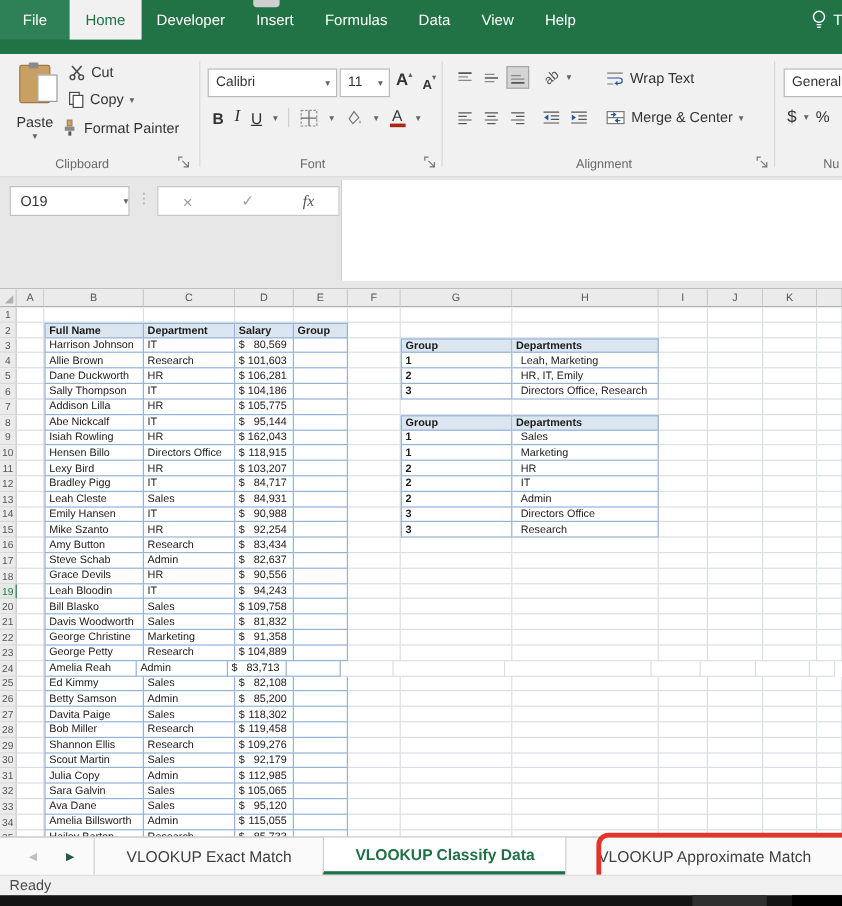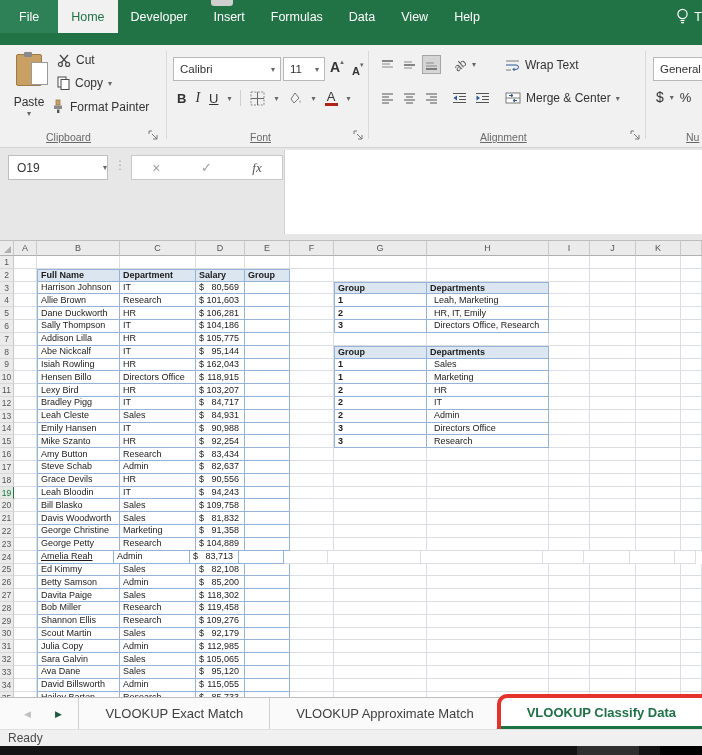--- a/index.html
+++ b/index.html
@@ -12,21 +12,21 @@
   .qat-remnant{left:211px;top:0;width:22px;height:6px;background:#cfcfcf;border-radius:0 0 3px 3px;}
   .rtabs{left:0;top:12px;right:0;height:33px;display:flex;align-items:stretch;color:#fff;font-size:12.5px;}
   .rtab{display:flex;align-items:center;padding:0 13px;cursor:default;white-space:nowrap;}
   .rtab.file{background:#2e8157;padding:0 19px;}
   .rtab.active{background:#f1f1f1;color:#217346;}
   .tellme{margin-left:auto;display:flex;align-items:center;gap:5px;padding-right:0;}
 
   
   .ribbon{left:0;top:45px;width:702px;height:102px;background:#f1f1f1;border-bottom:1px solid #d5d3d1;color:#333;}
   .gdiv{top:6px;height:88px;width:1px;background:#dadada;}
-  .grp-label{bottom:4px;font-size:10.5px;color:#696969;white-space:nowrap;text-decoration:underline;}
+  .grp-label{bottom:4px;font-size:10.5px;color:#696969;white-space:nowrap;}
   .launcher{bottom:6px;width:11px;height:11px;}
   .rlbl{font-size:12px;color:#333;white-space:nowrap;}
   .combo{background:#fff;border:1px solid #b8b8b8;display:flex;align-items:center;font-size:11.5px;color:#333;}
   .combo .cv{flex:1;padding-left:6px;white-space:nowrap;overflow:hidden;}
   .combo .ca{width:14px;text-align:center;color:#666;font-size:8px;}
   .caret{color:#666;font-size:8px;}
   .itemrow{display:flex;align-items:center;gap:5px;}
   .icbox{width:19px;height:19px;display:flex;align-items:center;justify-content:center;}
   .icbox.pressed{background:#d5d5d5;border:1px solid #a6a6a6;box-sizing:border-box;}
   .bbtn{font-weight:bold;font-size:13px;color:#333;}
@@ -684,21 +684,21 @@
         <div class="cell " style="width: 93px;"></div>
         <div class="cell " style="width: 122px;"></div>
         <div class="cell " style="width: 41px;"></div>
         <div class="cell " style="width: 46px;"></div>
         <div class="cell " style="width: 45px;"></div>
         <div class="cell " style="width: 21px;"></div>
       </div>
       <div class="grow">
         <div class="rh">24</div>
         <div class="cell " style="width: 23px;"></div>
-        <div class="cell tbl bl" style="width: 77px; text-decoration: underline;">Amelia Reah</div>
+        <div class="cell tbl bl" style="width: 77px;">Amelia Reah</div>
         <div class="cell tbl" style="width: 76px;">Admin</div>
         <div class="cell tbl sal" style="width: 49px;"><span>$</span><span>83,713</span></div>
         <div class="cell tbl" style="width: 45px;"></div>
         <div class="cell " style="width: 44px;"></div>
         <div class="cell " style="width: 93px;"></div>
         <div class="cell " style="width: 122px;"></div>
         <div class="cell " style="width: 41px;"></div>
         <div class="cell " style="width: 46px;"></div>
         <div class="cell " style="width: 45px;"></div>
         <div class="cell " style="width: 21px;"></div>
@@ -834,21 +834,21 @@
         <div class="cell " style="width: 93px;"></div>
         <div class="cell " style="width: 122px;"></div>
         <div class="cell " style="width: 41px;"></div>
         <div class="cell " style="width: 46px;"></div>
         <div class="cell " style="width: 45px;"></div>
         <div class="cell " style="width: 21px;"></div>
       </div>
       <div class="grow">
         <div class="rh">34</div>
         <div class="cell " style="width: 23px;"></div>
-        <div class="cell tbl bl" style="width: 83px;">David Billsworth</div>
+        <div class="cell tbl bl" style="width: 83px;">Amelia Billsworth</div>
         <div class="cell tbl" style="width: 76px;">Admin</div>
         <div class="cell tbl sal" style="width: 49px;"><span>$</span><span>115,055</span></div>
         <div class="cell tbl" style="width: 45px;"></div>
         <div class="cell " style="width: 44px;"></div>
         <div class="cell " style="width: 93px;"></div>
         <div class="cell " style="width: 122px;"></div>
         <div class="cell " style="width: 41px;"></div>
         <div class="cell " style="width: 46px;"></div>
         <div class="cell " style="width: 45px;"></div>
         <div class="cell " style="width: 21px;"></div>
@@ -871,22 +871,22 @@
     </div>
 </div>
 
 <div class="abs tabbar" style="position:absolute;">
   <div class="nav">
     <span class="na1">◀</span>
     <span class="na2">▶</span>
   </div>
   <div id="sheet-tabs" style="display:flex;align-items:stretch;">
       <div class="stab">VLOOKUP Exact Match</div>
+      <div class="stab active">VLOOKUP Classify Data</div>
       <div class="stab">VLOOKUP Approximate Match</div>
-      <div class="stab active">VLOOKUP Classify Data</div>
     </div>
   <div class="redbox"></div>
 </div>
 
 <div class="abs statusbar">
   <span>Ready</span>
 </div>
 <div class="abs strip">
   <div class="abs seg1"></div>
   <div class="abs seg2"></div>

